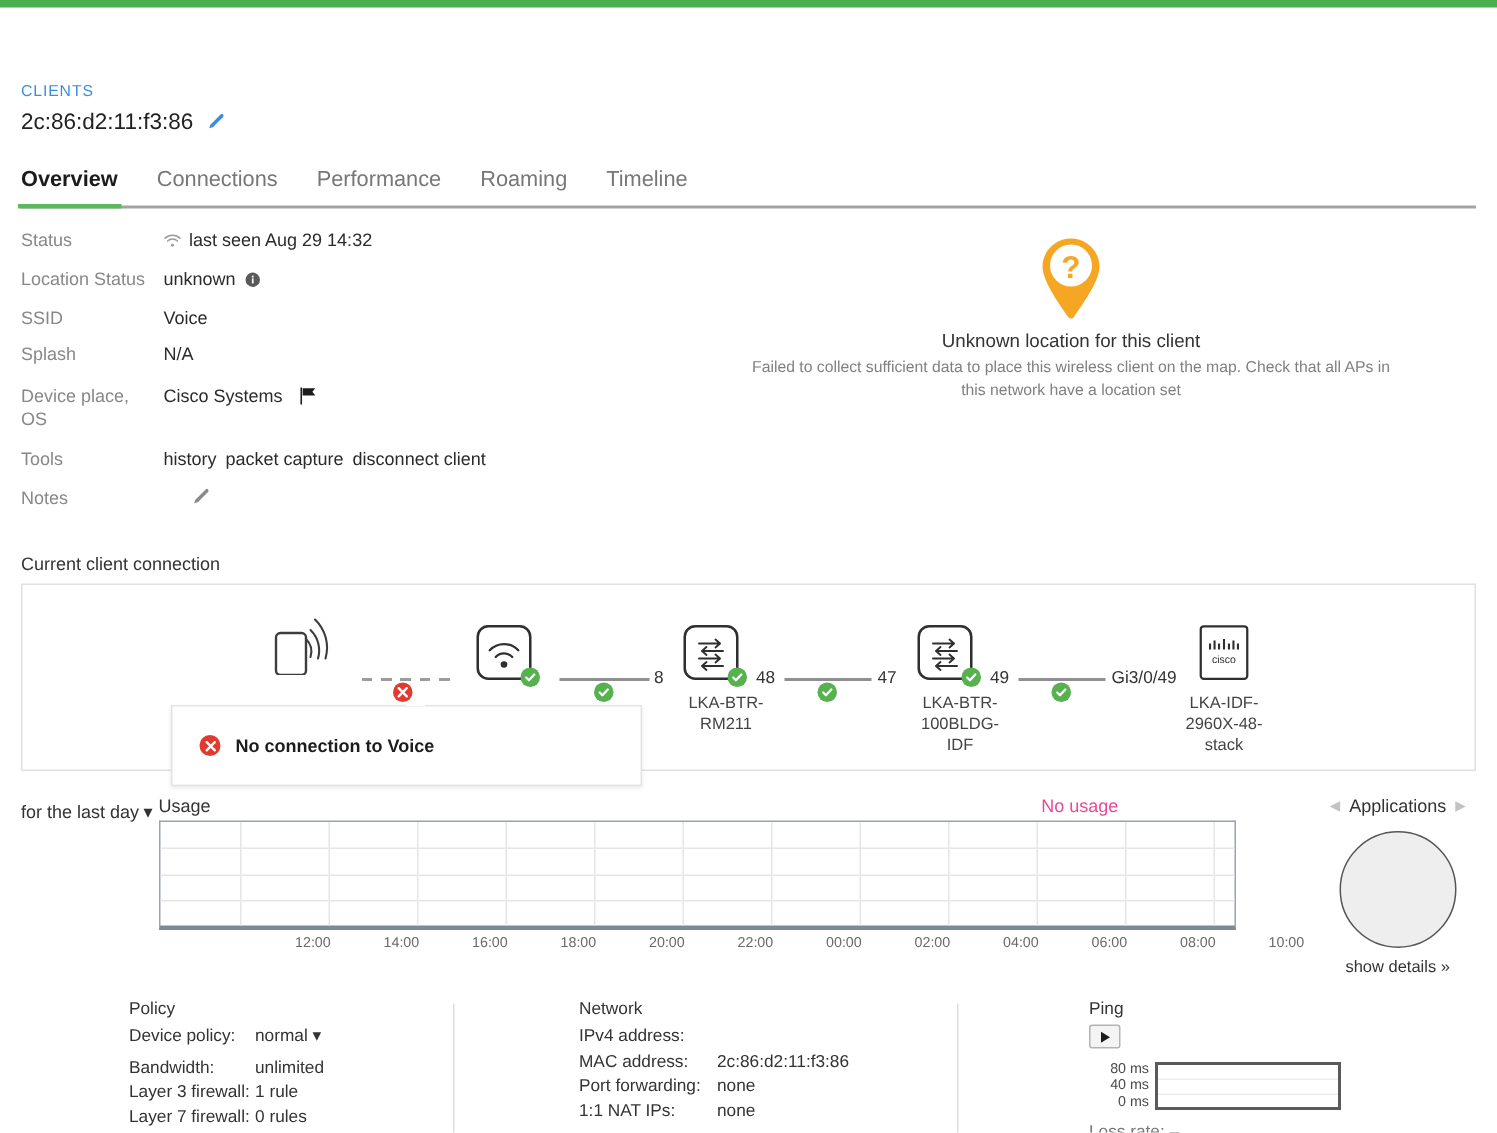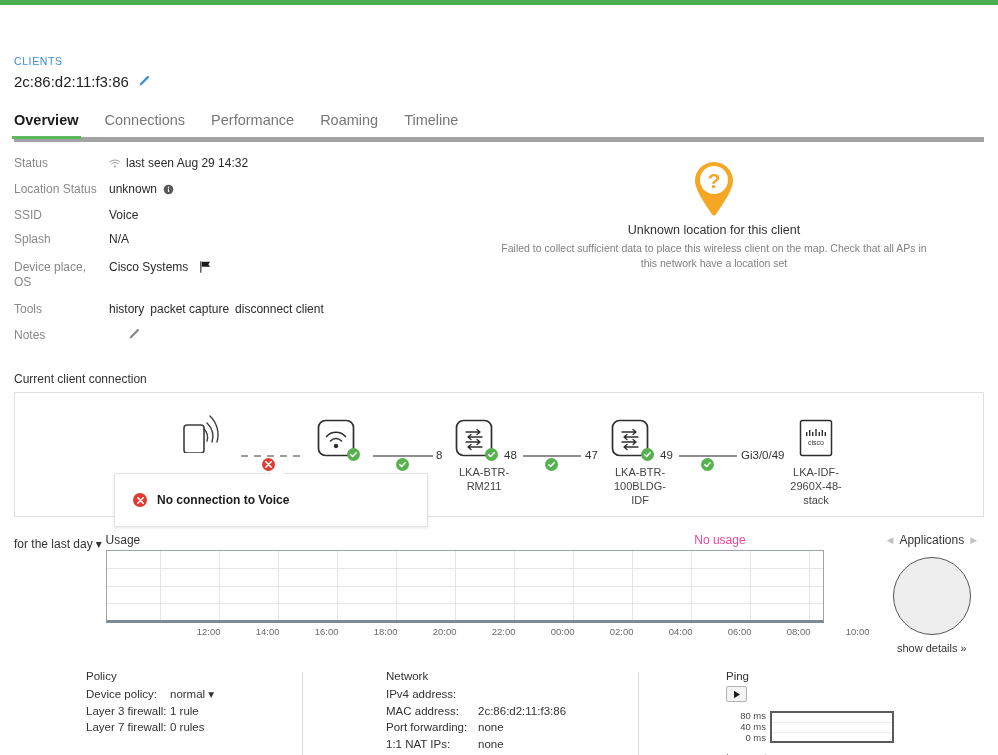--- a/index.html
+++ b/index.html
@@ -26,21 +26,21 @@
     margin-bottom: 6px;
   }
   .title-row { display:flex; align-items:center; gap:8px; margin-bottom: 22px; }
   .title { font-size: 15px; color: #222; }
   .pencil { width:13px; height:13px; display:inline-block; position:relative; cursor:pointer; }
   .pencil svg { display:block; }
 
   
   .tabs {
     display:flex; gap: 26px;
-    border-bottom: 5px solid #a3a3a3;
+    border-bottom: 2px solid #a3a3a3;
     position: relative;
   }
   .tab {
     font-size: 14.5px;
     color: #777;
     padding-bottom: 9px;
     cursor: pointer;
     position: relative;
   }
   .tab.active { color: #1b1b1b; font-weight: bold; }
@@ -494,20 +494,24 @@
     <div class="bsec policy">
       <div class="bhead">Policy</div>
 
       <div class="brow">
         <div class="bkey">Device policy:</div>
         <div class="bval dropdown-val">
           <span>normal</span> <span>▾</span>
         </div>
       </div>
 
+      <div class="brow" style="margin-top:4px;">
+        <div class="bkey">Bandwidth:</div>
+        <div class="bval">unlimited</div>
+      </div>
       <div class="brow">
         <div class="bkey">Layer 3 firewall:</div>
         <div class="bval">1 rule</div>
       </div>
       <div class="brow">
         <div class="bkey">Layer 7 firewall:</div>
         <div class="bval">0 rules</div>
       </div>
 
     </div>

